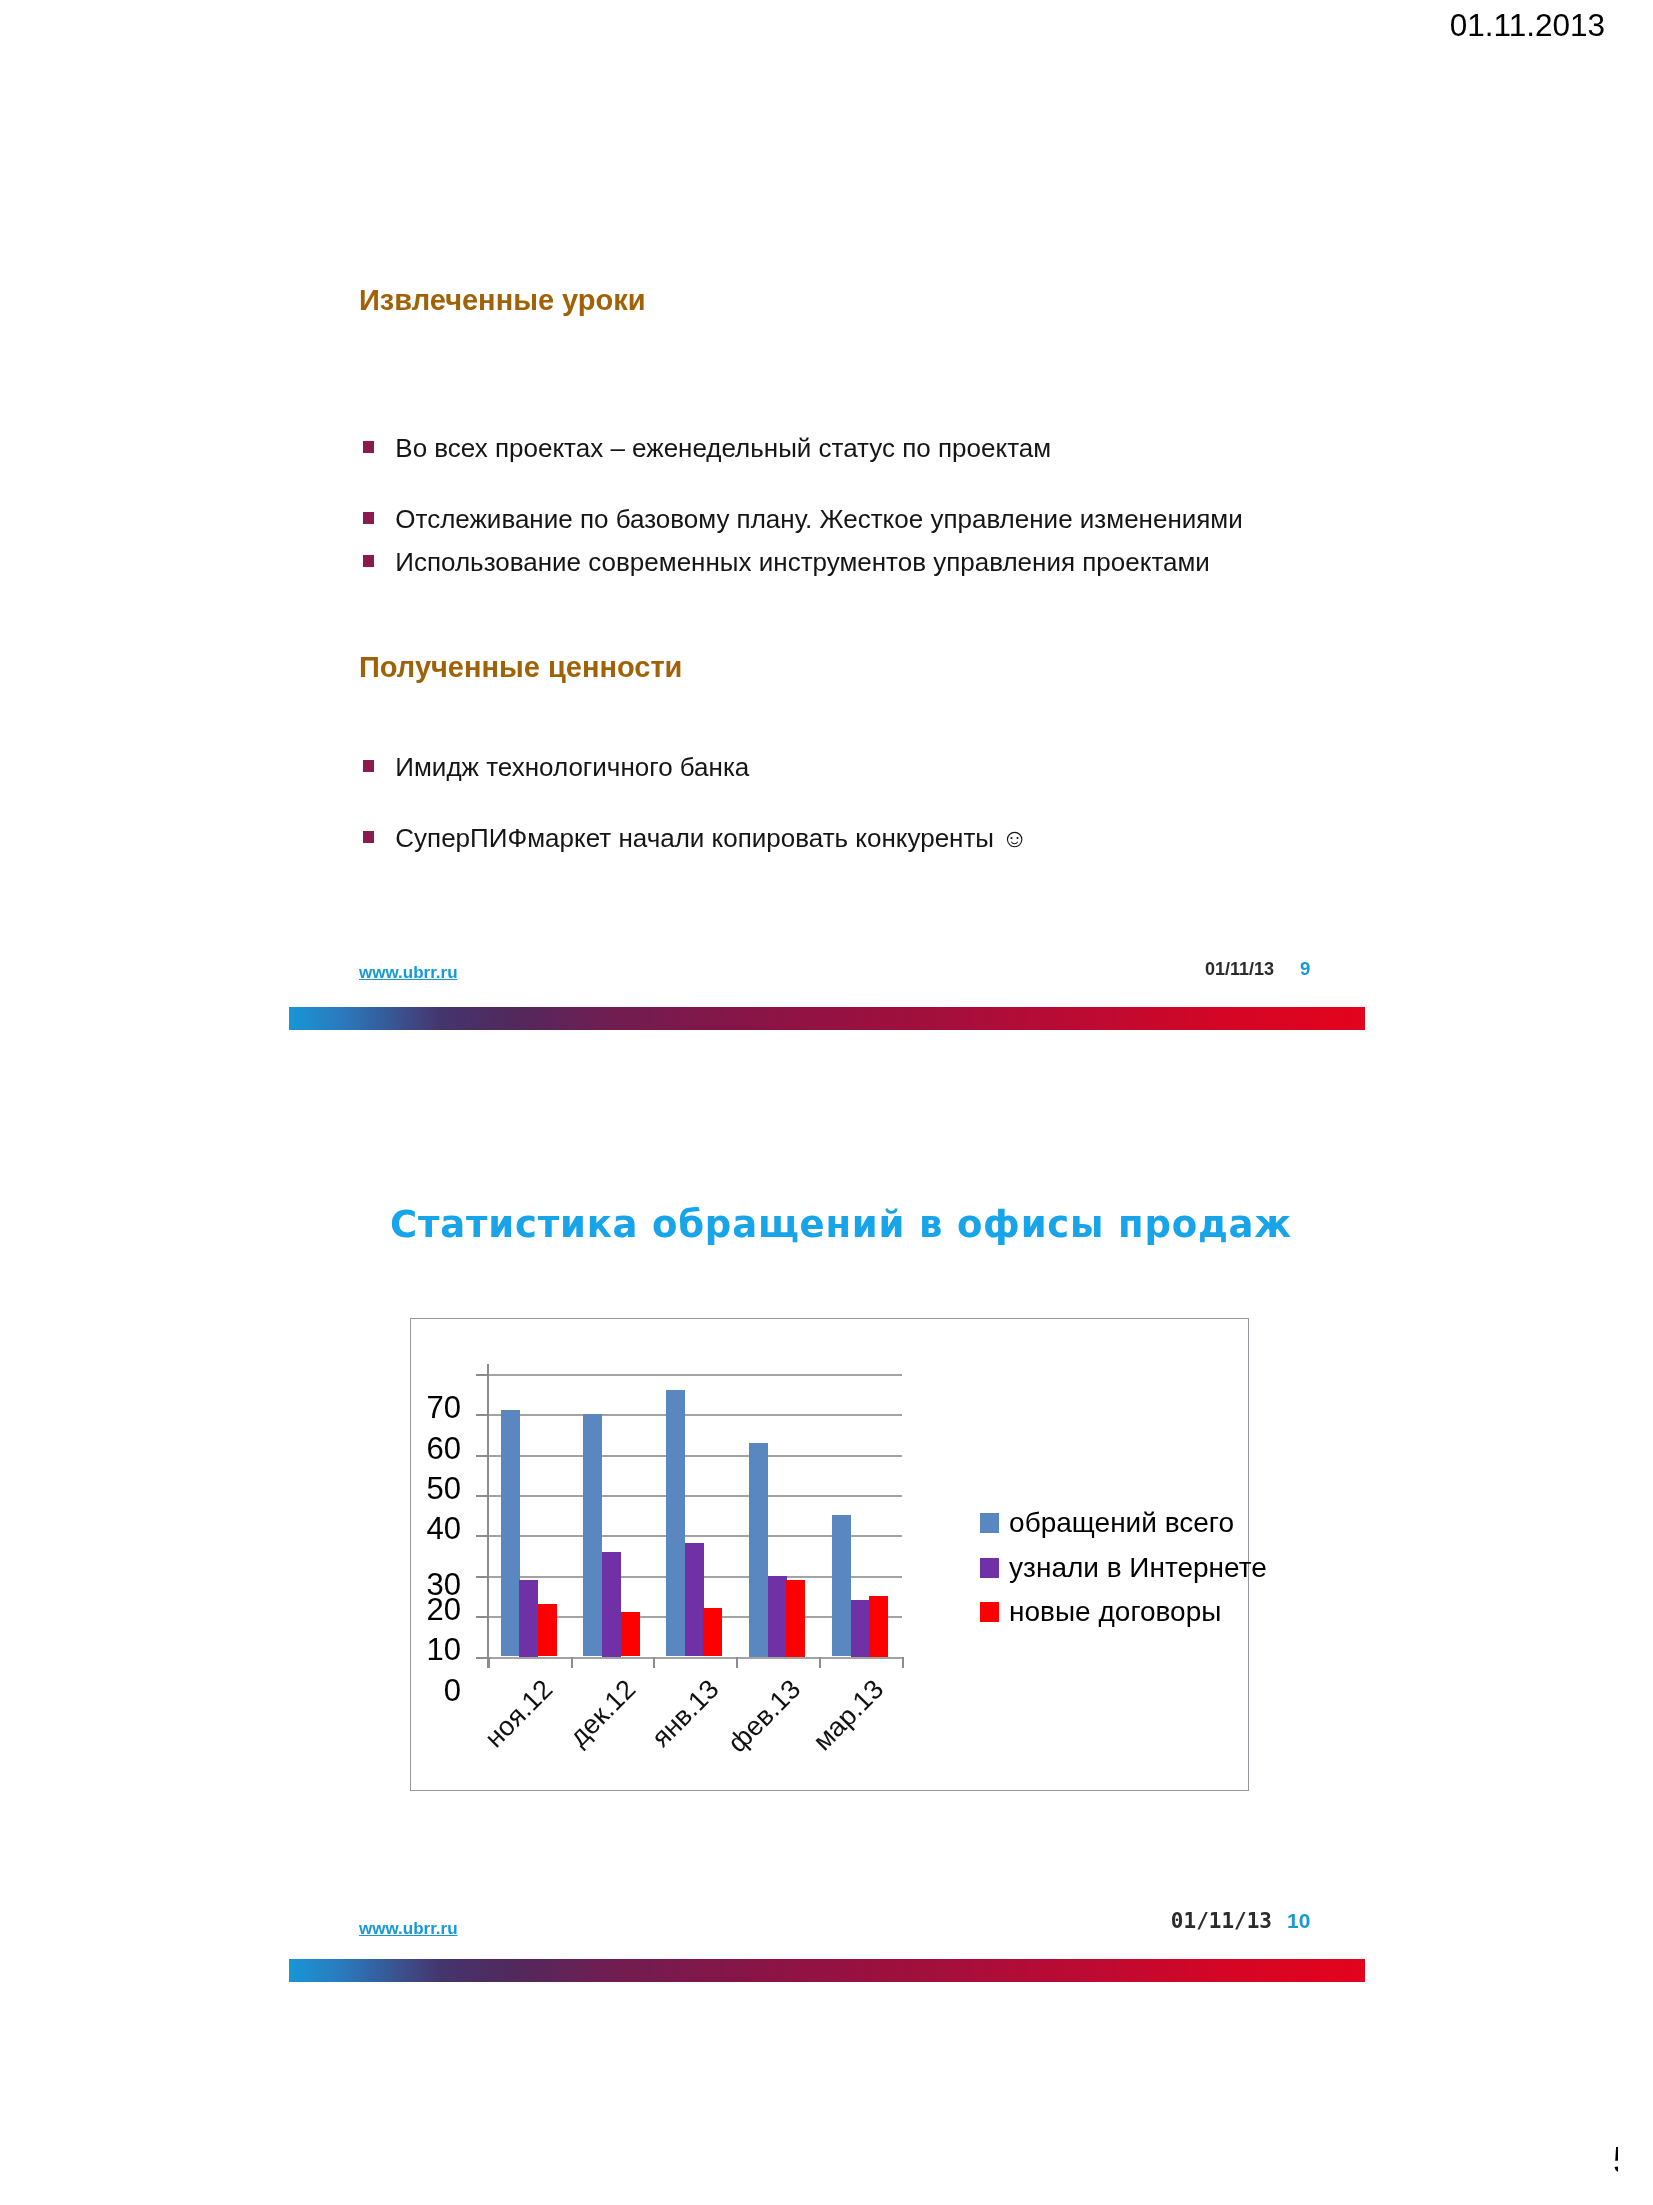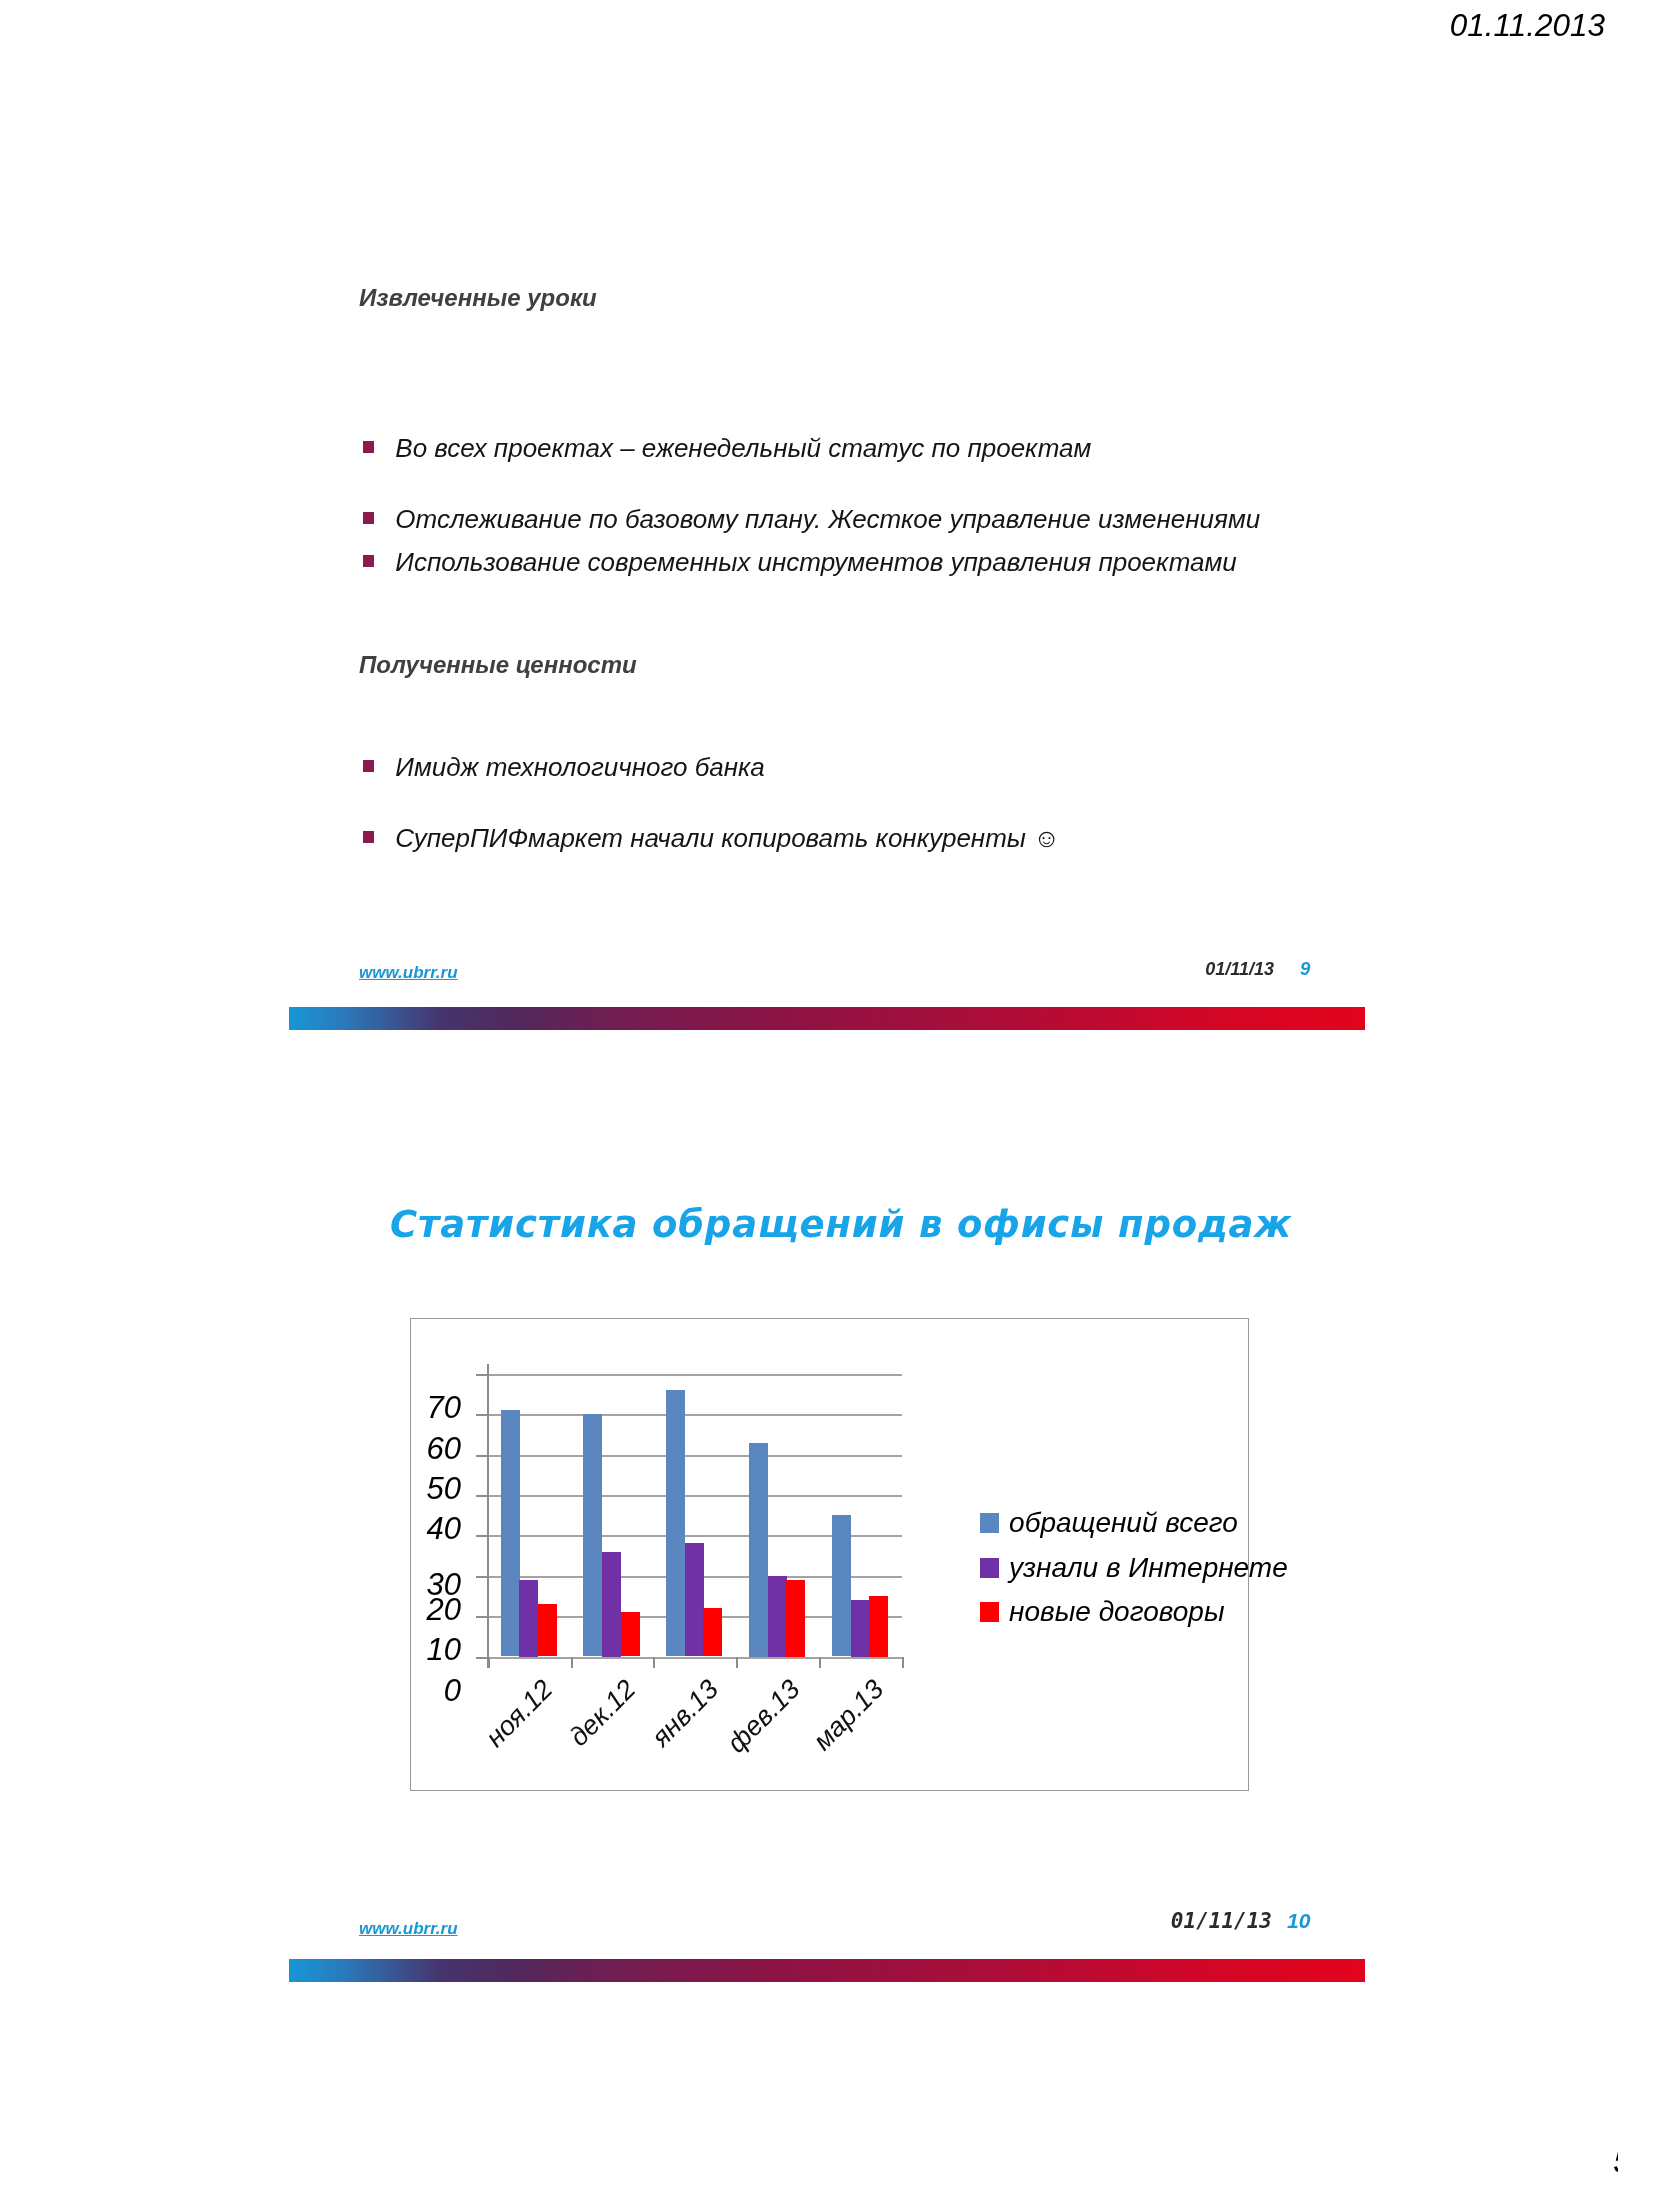--- a/index.html
+++ b/index.html
@@ -1,24 +1,24 @@
 <!DOCTYPE html>
 <html style="font-size:13px"><head>
 <meta charset="utf-8">
 <style>
   html,body{margin:0;padding:0;background:#ffffff;}
   .page{position:relative;width:1618px;height:2205px;background:#ffffff;
-        font-family:"Liberation Sans",sans-serif;color:#111;overflow:hidden;font-style:italic;}
+        font-family:"Liberation Sans",sans-serif;color:#111;overflow:hidden;}
 
   
   .hdr-date{position:absolute;top:6.5px;right:13px;font-size:31.5px;color:#000;}
   .page-num{position:absolute;left:1613px;top:2140px;font-size:37px;color:#000;}
 
   
-  .s-title{position:absolute;left:359px;font-weight:bold;font-size:24px;color:#404040;white-space:nowrap;}
+  .s-title{position:absolute;left:359px;font-weight:bold;font-size:29px;color:#a16207;white-space:nowrap;}
   .t1{top:284px;} .t2{top:651px;}
   .s2-title{position:absolute;left:390px;top:1203px;font-family:"DejaVu Sans",sans-serif;
             font-weight:bold;font-size:37px;color:#17a4e8;white-space:nowrap;letter-spacing:0.8px;}
 
   
   .bullet{position:absolute;left:363px;display:flex;align-items:flex-start;}
   .bullet .sq{width:11.3px;height:11.3px;background:#8b1a4e;margin-top:7.3px;margin-right:21px;flex:none;}
   .bullet .tx{font-size:26px;line-height:1.15;white-space:nowrap;color:#151515;}
   .b1{top:434px;} .b2{top:505px;} .b3{top:548px;} .b4{top:753px;} .b5{top:824px;justify-content:space-between;}
 

